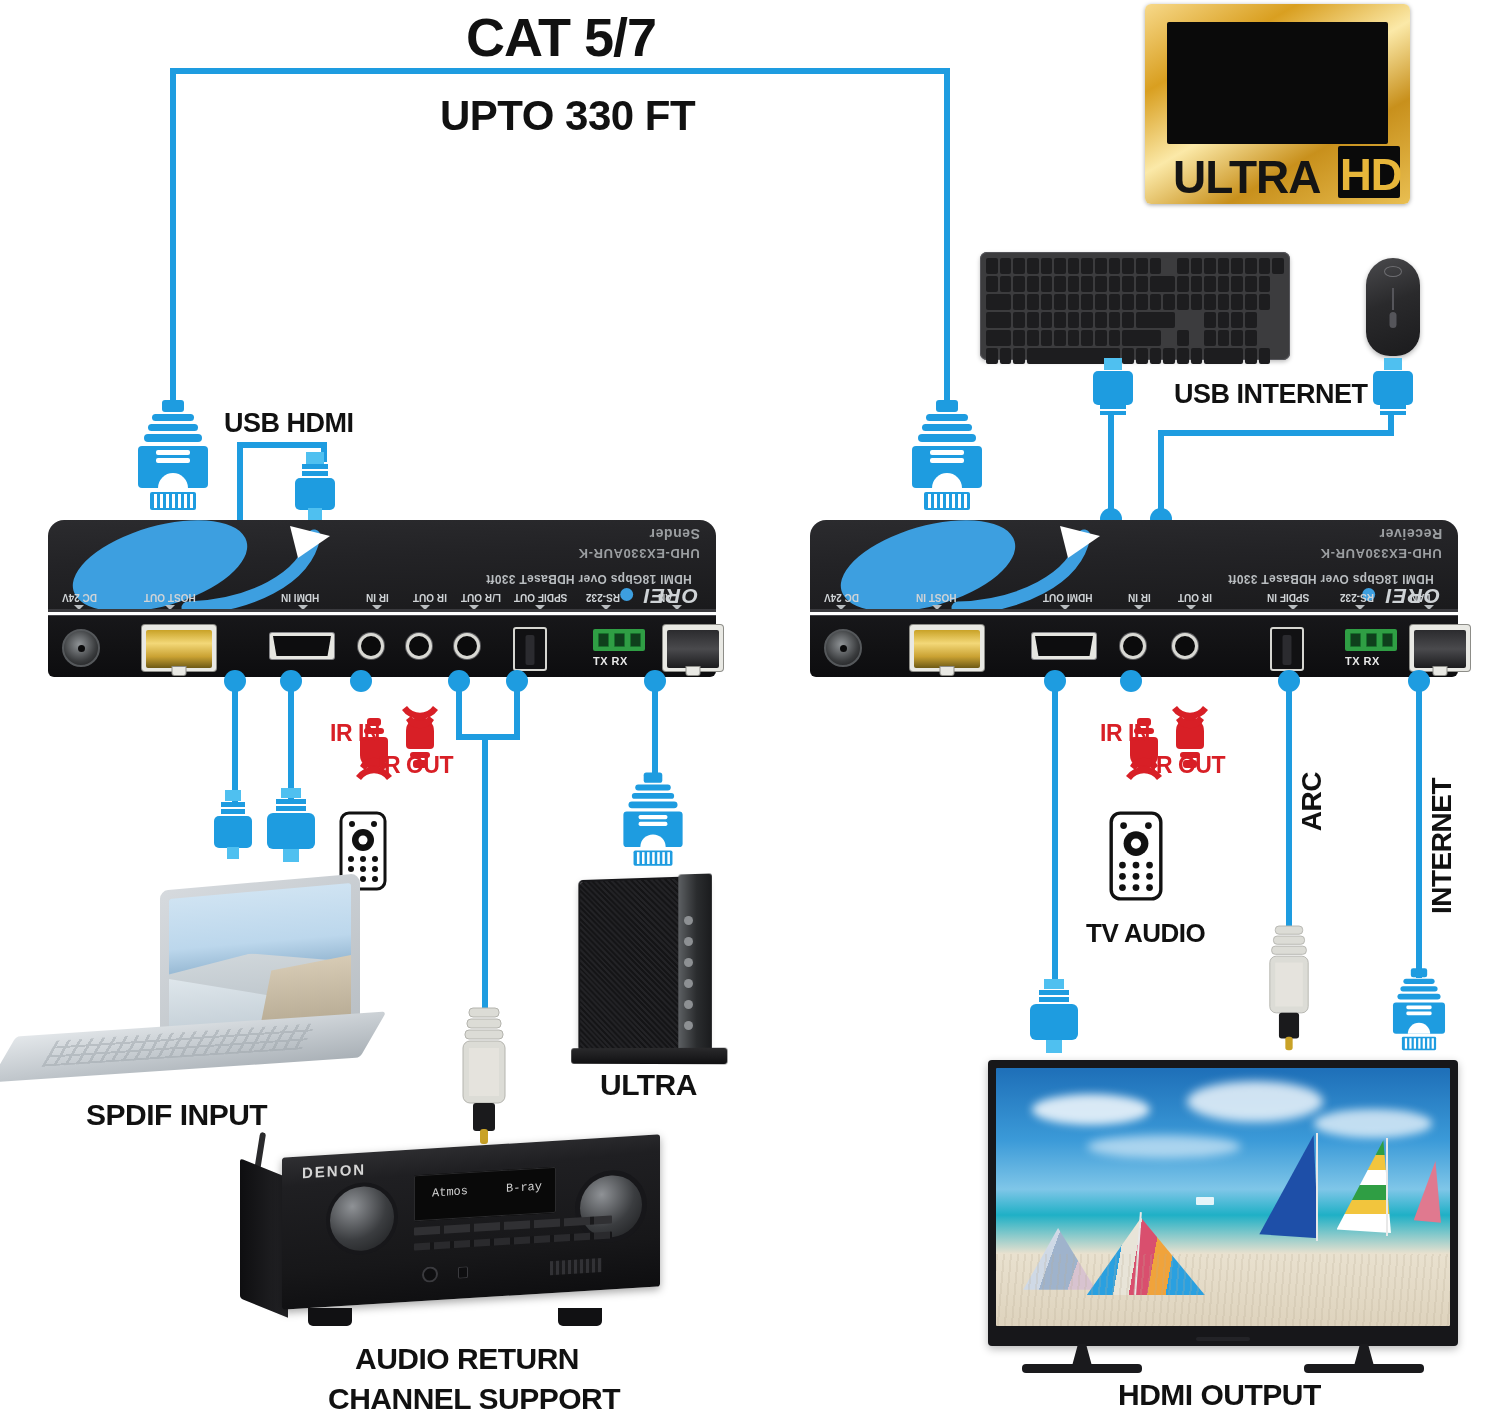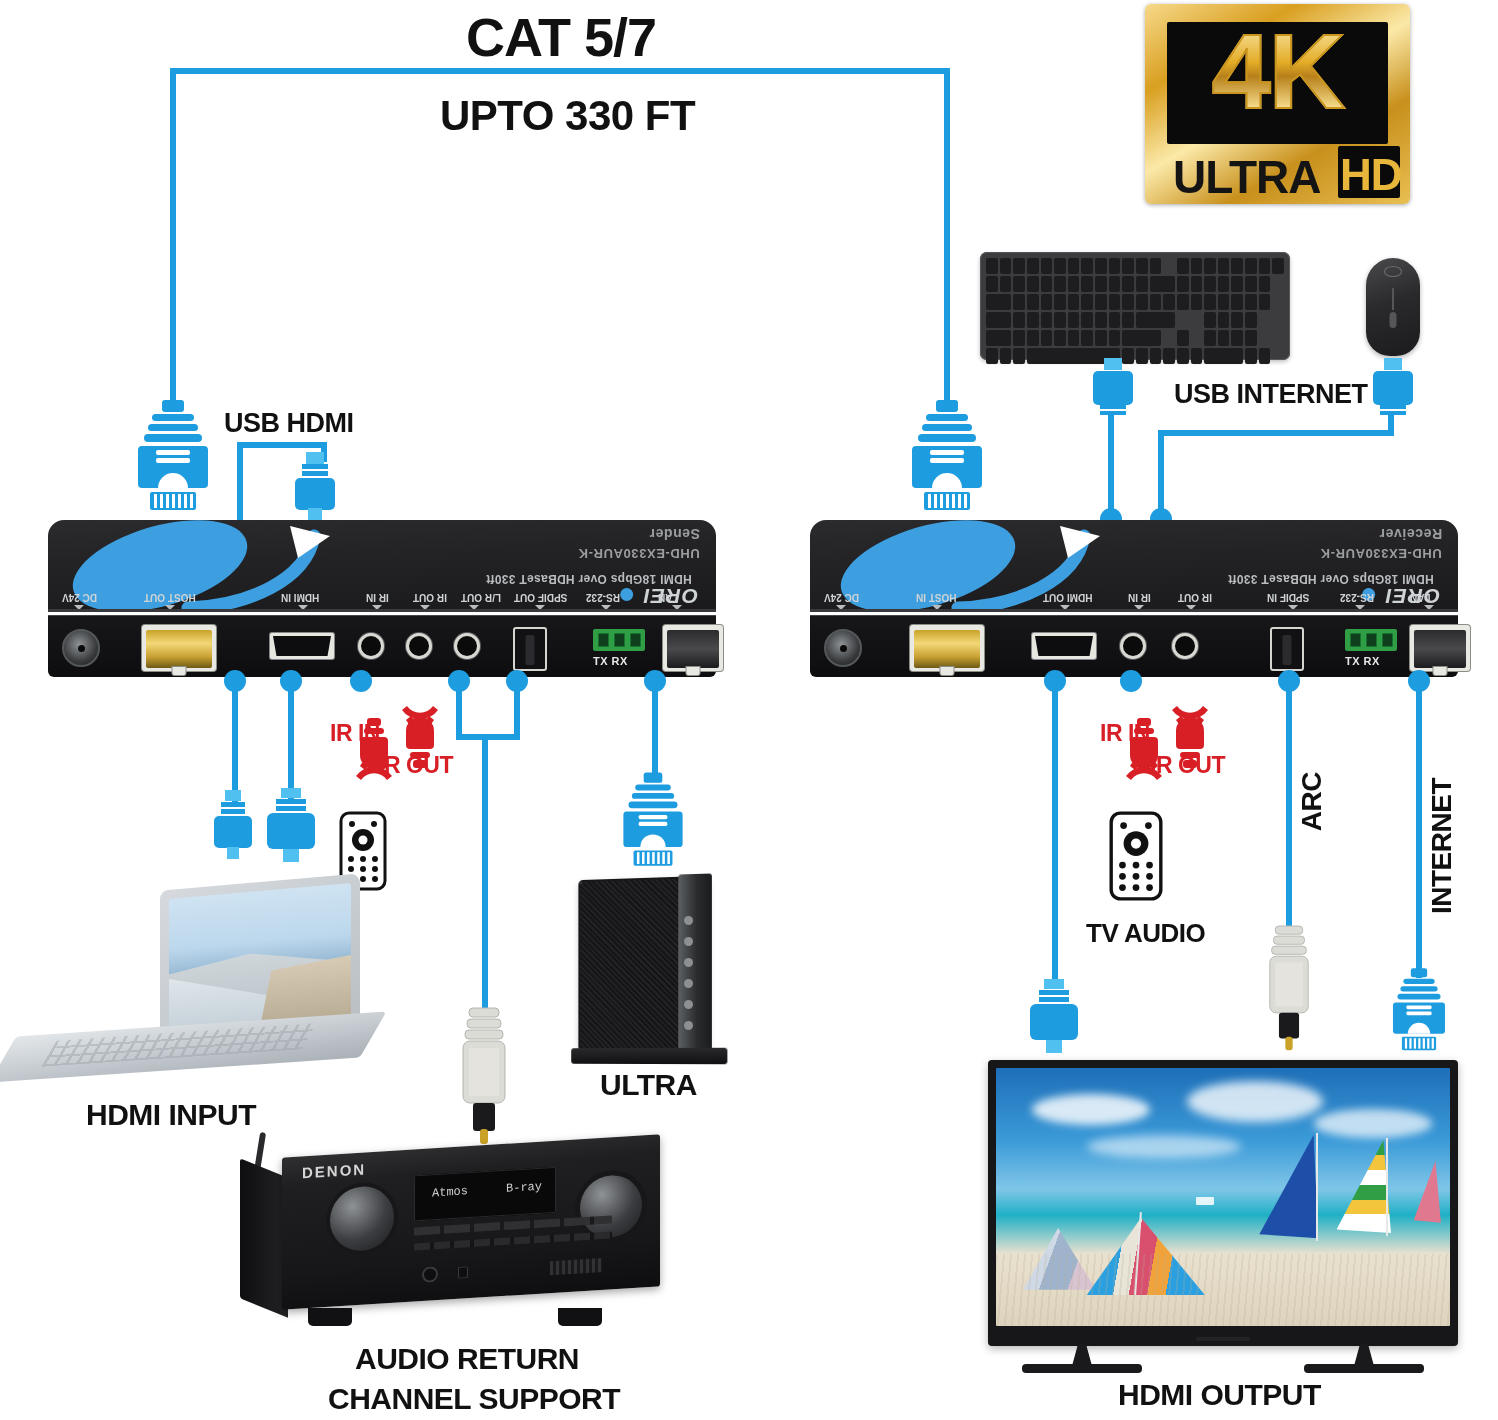--- a/index.html
+++ b/index.html
@@ -56,25 +56,20 @@
 </head>
 <body>
 
 <div class="abs lbl" style="left:466px;top:6px;font-size:54px;letter-spacing:-1px;">CAT 5/7</div>
 <div class="abs lbl" style="left:440px;top:92px;font-size:42px;">UPTO 330 FT</div>
 
 <div class="abs" style="left:1145px;top:4px;width:265px;height:200px;
             background:linear-gradient(150deg,#f7d98a 0%,#d99f20 25%,#fbe9a8 48%,#c8901c 70%,#e9bf52 100%);
             border-radius:6px;box-shadow:0 1px 4px rgba(0,0,0,.35);">
   <div class="abs" style="left:22px;top:18px;right:22px;height:122px;background:#0a0a0a;border-radius:2px;"></div>
-  <div class="abs" style="left:0;top:14px;width:265px;text-align:center;font-size:106px;font-weight:bold;line-height:1;
-              font-family:'Liberation Sans',sans-serif;letter-spacing:-2px;
-              background:linear-gradient(180deg,#fdf0b8 0%,#e3ac27 42%,#b7801a 55%,#f6dd8d 85%);
-              -webkit-background-clip:text;background-clip:text;color:transparent;
-              -webkit-text-stroke:2px #c9951f;">4K</div>
   <div class="abs" style="left:28px;top:146px;font-size:46px;font-weight:bold;color:#141414;letter-spacing:-1px;">ULTRA</div>
   <div class="abs" style="left:193px;top:142px;width:62px;height:52px;background:#0a0a0a;border-radius:2px;"></div>
   <div class="abs" style="left:195px;top:146px;width:60px;text-align:center;font-size:44px;font-weight:bold;
               color:#e7b63a;letter-spacing:-1px;">HD</div>
 </div>
 
 <div class="line vline" style="left:170px;top:68px;height:338px;"></div>
 <div class="line hline" style="left:170px;top:68px;width:780px;"></div>
 <div class="line vline" style="left:944px;top:68px;height:338px;"></div>
 
@@ -539,21 +534,21 @@
     </div>
   </div>
   <div style="position:absolute;left:0;top:142px;width:356px;height:46px;
               background:linear-gradient(175deg,#e3e7ea 0%,#c3c9ce 55%,#a9b0b6 100%);
               transform:skewX(-30deg) skewY(-4deg);border-radius:4px;"></div>
   <div style="position:absolute;left:44px;top:150px;width:250px;height:26px;opacity:.45;
               transform:skewX(-30deg) skewY(-4deg);
               background:repeating-linear-gradient(90deg,#9aa2a8 0 3px,transparent 3px 11px),
                          repeating-linear-gradient(0deg,#9aa2a8 0 2px,transparent 2px 9px);"></div>
 </div>
-<div class="abs lbl" style="left:86px;top:1098px;font-size:30px;">HDMI INPUT</div>
+<div class="abs lbl" style="left:86px;top:1098px;font-size:30px;">SPDIF INPUT</div>
 
 <div class="abs" style="left:455px;top:1008px;">
   <svg width="58" height="140" viewBox="0 0 58 140">
     <g fill="#dcdcd6" stroke="#b4b4ae" stroke-width="1">
       <rect x="14" y="0" width="30" height="9" rx="4"></rect>
       <rect x="12" y="11" width="34" height="9" rx="4"></rect>
       <rect x="10" y="22" width="38" height="9" rx="4"></rect>
       <rect x="8" y="33" width="42" height="62" rx="7"></rect>
     </g>
     <rect x="14" y="40" width="30" height="48" fill="#eceae4" opacity=".55"></rect>

